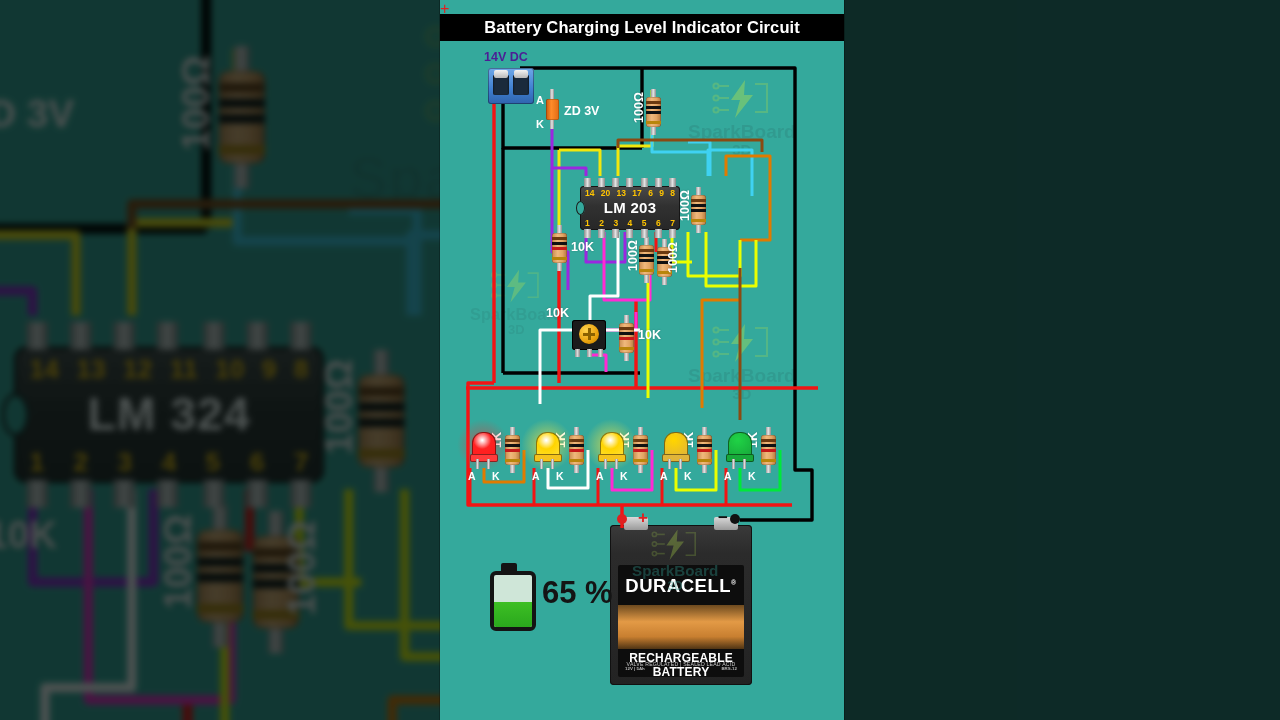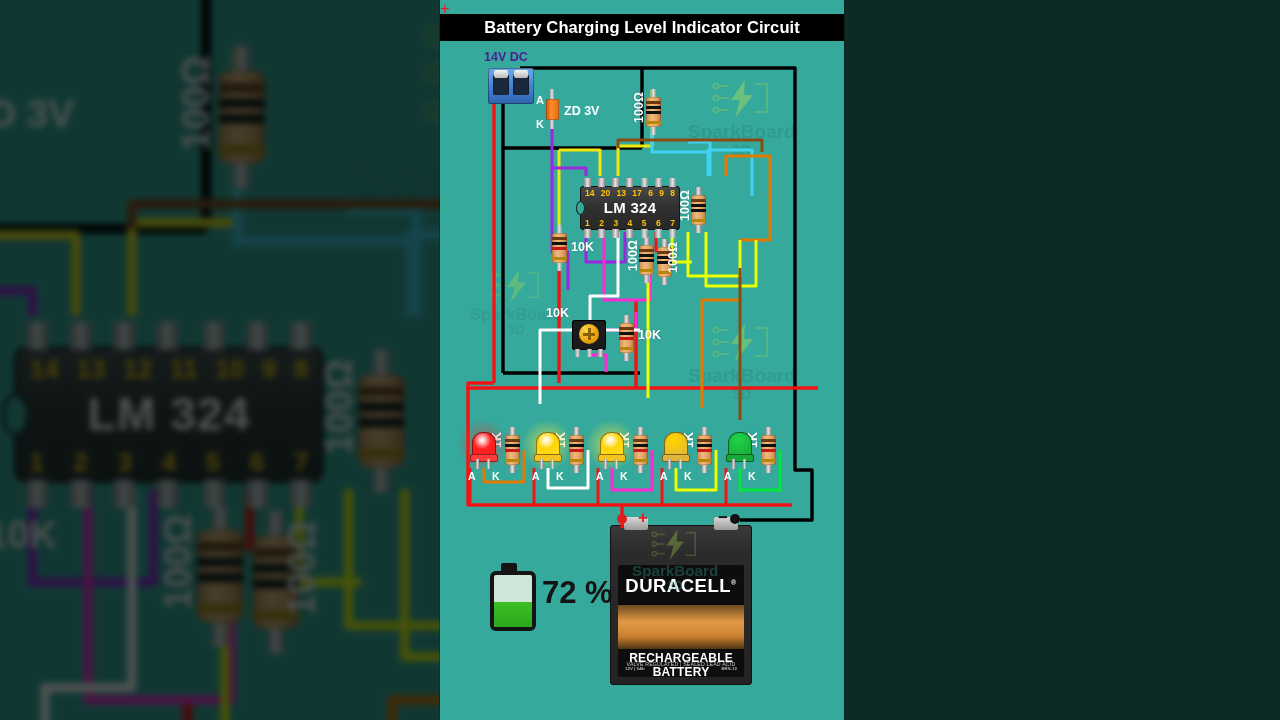--- a/index.html
+++ b/index.html
@@ -429,21 +429,21 @@
         </div>
         <div class="nums bot">
           <span>1</span>
           <span>2</span>
           <span>3</span>
           <span>4</span>
           <span>5</span>
           <span>6</span>
           <span>7</span>
         </div>
-        <div class="name">LM 324</div>
+        <div class="name">LM 203</div>
         <div class="notch"></div>
       </div>
       <div class="res" style="left: 205px; top: 90px; z-index: 20;">
         <div class="lead t"></div>
         <div class="lead b"></div>
         <div class="body"></div>
         <div class="band" style="top: 11px; background: rgb(107, 58, 16);"></div>
         <div class="band" style="top: 16px; background: rgb(17, 17, 17);"></div>
         <div class="band" style="top: 21px; background: rgb(17, 17, 17);"></div>
         <div class="band" style="top: 31px; background: rgb(184, 134, 11);"></div>
@@ -631,21 +631,21 @@
       </div>
       <div class="bat-sym" style="left: 198px; top: 508px; color: rgb(224, 32, 32); z-index: 34;">+</div>
       <div class="bat-sym" style="left: 278px; top: 508px; color: rgb(17, 17, 17); z-index: 34;">−</div>
       <div style="position: absolute; left: 177px; top: 514px; width: 10px; height: 10px; border-radius: 50%; background: rgb(224, 32, 32); z-index: 33;"></div>
       <div style="position: absolute; left: 290px; top: 514px; width: 10px; height: 10px; border-radius: 50%; background: rgb(17, 17, 17); z-index: 33;"></div>
       <div class="gauge">
         <div class="cap"></div>
         <div class="shell">
           <div class="fill" style="height: 48%; background: linear-gradient(rgb(61, 191, 36), rgb(42, 168, 29));"></div>
         </div>
-        <div class="pct">72 %</div>
+        <div class="pct">65 %</div>
       </div>
       <div class="titlebar" style="z-index: 60;">
         <span>Battery Charging Level Indicator Circuit</span>
       </div>
     </div>
   <div class="panel-shadow"></div>
 
 </div>
 
 </body></html>

